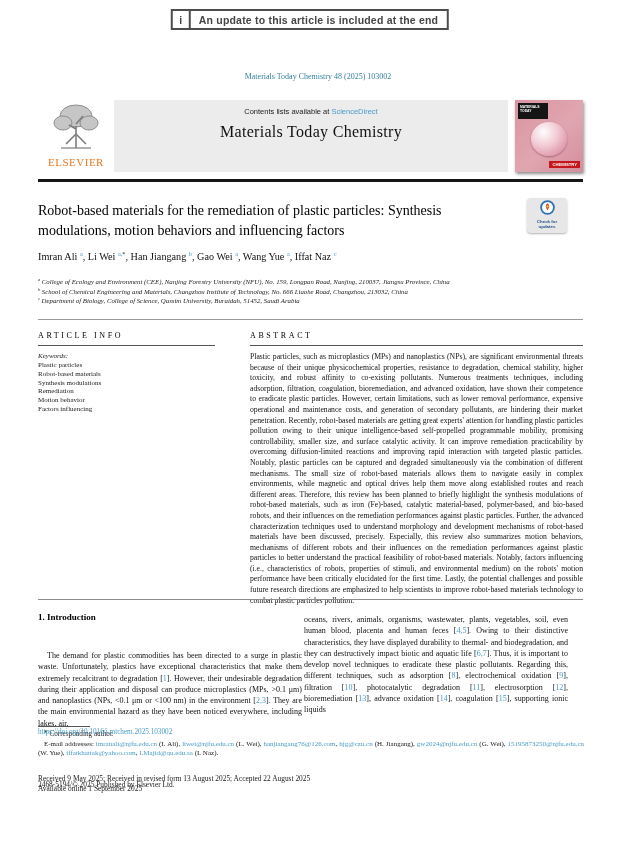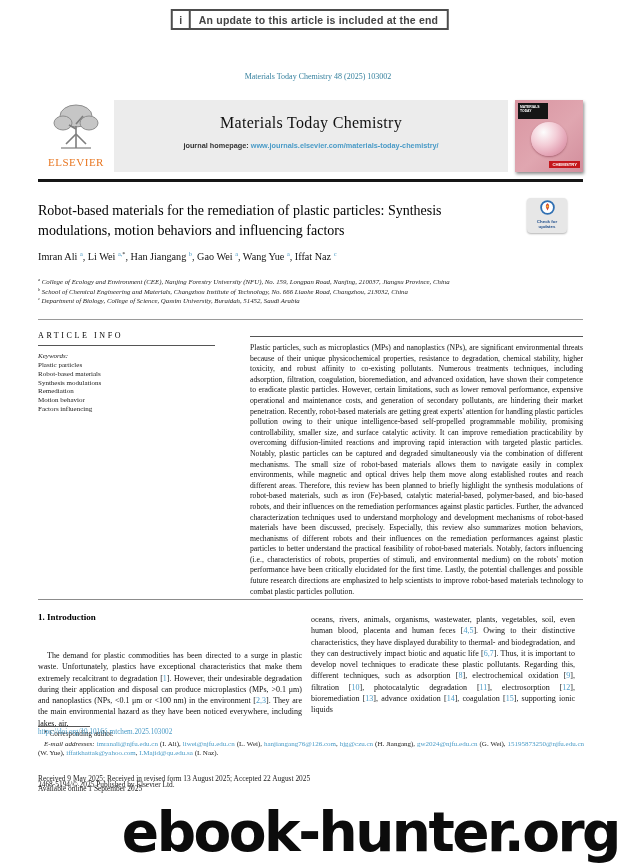--- a/index.html
+++ b/index.html
@@ -49,36 +49,36 @@
     font-size:14px;line-height:19.5px;color:#000;}
   .check-badge{position:absolute;top:198px;left:527px;width:40px;height:35px;background:#e7e7e7;
     border-radius:4px;box-shadow:0 1px 2px rgba(0,0,0,.3);text-align:center;padding-top:2px;box-sizing:border-box;}
   .check-badge .ct{font-family:"Liberation Sans",sans-serif;font-size:4.4px;line-height:5px;
     color:#1f4e8c;font-weight:bold;}
   .authors{position:absolute;top:251px;left:38px;width:500px;font-size:10.2px;color:#111;}
   sup{font-size:62%;line-height:0;vertical-align:super;}
   .sg-a{color:var(--link,#4a9bc7);}
   .sg-sup{color:var(--link,#4a9bc7);}
   .sg-supt{color:#222;}
-  .sg-i{font-style:italic;}
+  .sg-i{}
   .affiliations{position:absolute;top:277px;left:38px;width:545px;font-size:6.8px;
     line-height:9.6px;font-style:italic;color:#222;}
 
   
   .info-col{position:absolute;top:331px;left:38px;width:177px;}
   .abs-col{position:absolute;top:331px;left:250px;width:333px;}
   .sec-head{font-size:8px;letter-spacing:2.6px;color:#000;}
   .sec-rule{height:1px;background:#555;margin-top:5px;}
   .kw-label{font-style:italic;font-size:7px;margin-top:6px;line-height:9px;color:#222;}
   .kw-item{font-size:7px;line-height:8.8px;color:#222;}
   .abstract-text{font-size:7.7px;line-height:10.6px;text-align:justify;margin-top:6px;color:#111;}
 
   
   .intro-left{position:absolute;top:612px;left:38px;width:264px;}
-  .intro-right{position:absolute;top:614px;left:311px;width:264px;}
+  .intro-right{position:absolute;top:614px;left:304px;width:264px;}
   .intro-head{font-size:9px;font-weight:bold;margin:0 0 9px 0;color:#000;}
   .body-par{font-size:8px;line-height:11.3px;text-align:justify;margin:0;color:#111;}
   .indent{text-indent:9px;margin-top:28px;}
 
   
   .fn-divider{position:absolute;top:726px;left:38px;width:52px;height:1px;background:#555;}
   .fn-corr{position:absolute;top:730px;left:44px;font-size:7.2px;color:#222;}
   .fn-emails{position:absolute;top:740px;left:38px;width:546px;font-size:7px;line-height:9.4px;
     text-align:justify;color:#222;text-indent:6px;}
   .fn-doi{position:absolute;top:728px;left:38px;font-size:7.2px;color:var(--link,#4a9bc7);text-decoration:none;}
@@ -115,22 +115,22 @@
           <g fill="none" stroke="#7d7d7d" stroke-width="1.6">
             <path d="M29 24 L29 46"></path>
             <path d="M29 32 L19 42 M29 32 L39 42 M29 27 L22 23 M29 22 L36 14"></path>
             <path d="M14 46 L44 46" stroke-width="1.2"></path>
           </g>
         </svg>
       </span>
       <div class="logo-text">ELSEVIER</div>
     </div>
     <div class="masthead-box">
+      <div class="contents-line"><span class="sg-t">Contents lists available at </span><span class="sg-a">ScienceDirect</span></div>
       <div class="journal-title">Materials Today Chemistry</div>
-      <div class="homepage-line"><span class="sg-t">journal homepage: </span><span class="sg-a">www.journals.elsevier.com/materials-today-chemistry/</span></div>
     </div>
     <div class="cover">
       <div class="cover-masthead">MATERIALS TODAY</div>
       <div class="cover-sphere"></div>
       <div class="cover-label">CHEMISTRY</div>
     </div>
   </div>
 
   <div class="rule-thick"></div>
 
@@ -164,20 +164,21 @@
     <div class="kw-label">Keywords:</div>
     <div class="kw-item">Plastic particles</div>
     <div class="kw-item">Robot-based materials</div>
     <div class="kw-item">Synthesis modulations</div>
     <div class="kw-item">Remediation</div>
     <div class="kw-item">Motion behavior</div>
     <div class="kw-item">Factors influencing</div>
   </div>
 
   <div class="abs-col">
+    <div class="sec-head">ABSTRACT</div>
     <div class="sec-rule"></div>
     <div class="abstract-text">Plastic particles, such as microplastics (MPs) and nanoplastics (NPs), are significant environmental threats because of their unique physicochemical properties, resistance to degradation, chemical stability, higher toxicity, and robust affinity to co-existing pollutants. Numerous treatments techniques, including adsorption, filtration, coagulation, bioremediation, and advanced oxidation, have shown their competence to eradicate plastic particles. However, certain limitations, such as lower removal performance, expensive operational and maintenance costs, and generation of secondary pollutants, are hindering their market penetration. Recently, robot-based materials are getting great experts' attention for handling plastic particles pollution owing to their unique intelligence-based self-propelled programmable mobility, promising controllability, smaller size, and surface catalytic activity. It can improve remediation practicability by overcoming diffusion-limited reactions and improving rapid interaction with targeted plastic particles. Notably, plastic particles can be captured and degraded simultaneously via the combination of different mechanisms. The small size of robot-based materials allows them to navigate easily in complex environments, while magnetic and optical drives help them move along established routes and reach different areas. Therefore, this review has been planned to briefly highlight the synthesis modulations of robot-based materials, such as iron (Fe)-based, catalytic material-based, polymer-based, and bio-based robots, and their influences on the remediation performances against plastic particles. Further, the advanced characterization techniques used to understand morphology and development mechanisms of robot-based materials have been discussed, precisely. Especially, this review also summarizes motion behaviors, mechanisms of different robots and their influences on the remediation performances against plastic particles to better understand the practical feasibility of robot-based materials. Notably, factors influencing (i.e., characteristics of robots, properties of stimuli, and environmental medium) on the robots' motion performance have been critically elucidated for the first time. Lastly, the potential challenges and possible future research directions are emphasized to help scientists to improve robot-based materials technology to combat plastic particles pollution.</div>
   </div>
 
   <div class="rule-thin r2"></div>
 
   <div class="intro-left">
     <h2 class="intro-head">1. Introduction</h2>
     <p class="body-par indent"><span class="sg-t">The demand for plastic commodities has been directed to a surge in plastic waste. Unfortunately, plastics have exceptional characteristics that make them extremely recalcitrant to degradation [</span><span class="sg-a">1</span><span class="sg-t">]. However, their undesirable degradation during their application and disposal can produce microplastics (MPs, &gt;0.1 μm) and nanoplastics (NPs, &lt;0.1 μm or &lt;100 nm) in the environment [</span><span class="sg-a">2,3</span><span class="sg-t">]. They are the main environmental hazard as they have been noticed everywhere, including lakes, air,</span></p>
   </div>
@@ -187,15 +188,14 @@
   </div>
 
   <div class="fn-divider"></div>
   <div class="fn-corr">* Corresponding author.</div>
   <div class="fn-emails"><span class="sg-i">E-mail addresses: </span><span class="sg-a">imranali@njfu.edu.cn</span><span class="sg-t"> (I. Ali), </span><span class="sg-a">liwei@njfu.edu.cn</span><span class="sg-t"> (L. Wei), </span><span class="sg-a">hanjiangang76@126.com</span><span class="sg-t">, </span><span class="sg-a">hjg@czu.cn</span><span class="sg-t"> (H. Jiangang), </span><span class="sg-a">gw2024@njfu.edu.cn</span><span class="sg-t"> (G. Wei), </span><span class="sg-a">15195873250@njfu.edu.cn</span><span class="sg-t"> (W. Yue), </span><span class="sg-a">iffatkhattak@yahoo.com</span><span class="sg-t">, </span><span class="sg-a">I.Majid@qu.edu.sa</span><span class="sg-t"> (I. Naz).</span></div>
   <a class="fn-doi" href="#">https://doi.org/10.1016/j.mtchem.2025.103002</a>
   <div class="fn-line fn-received">Received 9 May 2025; Received in revised form 13 August 2025; Accepted 22 August 2025</div>
   <div class="fn-line fn-available">Available online 1 September 2025</div>
   <div class="fn-line fn-issn">2468-5194/© 2025 Published by Elsevier Ltd.</div>
 
-  <div class="watermark">ebook-hunter.org</div>
 
 </div>
 
 </body></html>

